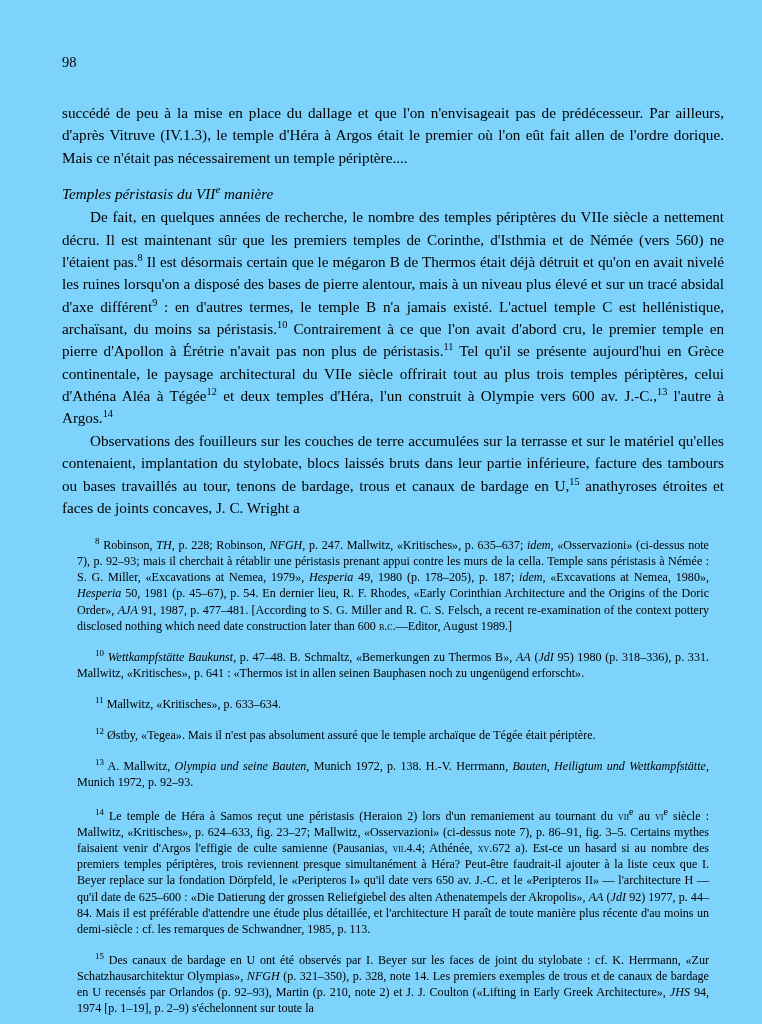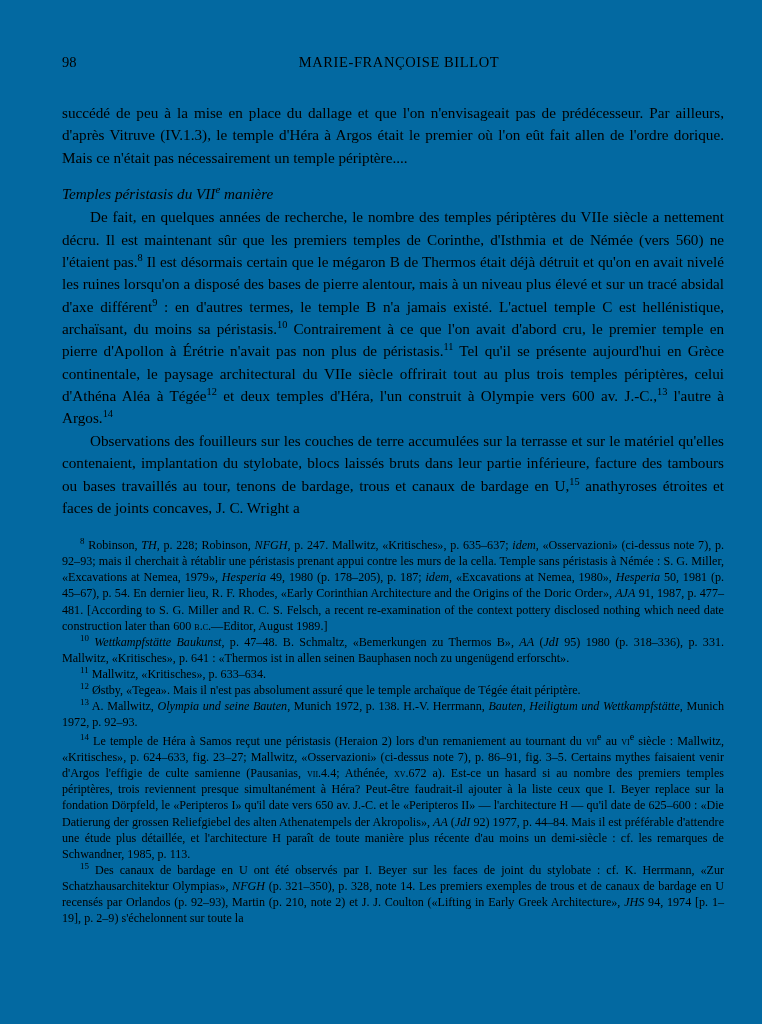--- a/index.html
+++ b/index.html
@@ -13,21 +13,21 @@
     font-family: "Liberation Serif", "DejaVu Serif", serif;
     color: #000000;
     -webkit-font-smoothing: antialiased;
   }
   .page {
     position: relative;
     width: 762px;
     height: 1024px;
     box-sizing: border-box;
     padding: 54px 38px 20px 62px;
-    background: #0369a1;
+    background: #7dd3fc;
     overflow: hidden;
   }
   .running-head {
     display: flex;
     align-items: baseline;
     font-size: 14.5px;
     margin-bottom: 30px;
     height: 18px;
   }
   .folio {
@@ -71,37 +71,36 @@
     vertical-align: super;
     line-height: 0;
   }
   .notes {
     margin-top: 18px;
     font-size: 12.1px;
     line-height: 1.33;
     text-align: justify;
   }
   .notes .note {
-    margin: 0;
+    margin: 15px;
     text-indent: 18px;
   }
   .notes sup.fn {
     font-size: 0.74em;
   }
   .it { font-style: italic; }
   .sc { font-variant: small-caps; }
 </style>
 </head>
 <body>
 
 <div class="page">
 
   <div class="running-head">
     <div class="folio">98</div>
-    <div class="head-title">MARIE-FRANÇOISE BILLOT</div>
   </div>
 
   <div class="body-text">
 
     <p>succédé de peu à la mise en place du dallage et que l'on n'envisageait pas de prédécesseur. Par ailleurs, d'après Vitruve (IV.1.3), le temple d'Héra à Argos était le premier où l'on eût fait allen de l'ordre dorique. Mais ce n'était pas nécessairement un temple périptère....</p>
 
     <div class="sec-head"><span>Temples péristasis du VII</span><sup>e</sup><span> manière</span></div>
 
     <p class="indent"><span>De fait, en quelques années de recherche, le nombre des temples périptères du VII</span><span>e siècle a nettement décru. Il est maintenant sûr que les premiers temples de Corinthe, d'Isthmia et de Némée (vers 560) ne l'étaient pas.</span><sup class="fn">8</sup><span> Il est désormais certain que le mégaron B de Thermos était déjà détruit et qu'on en avait nivelé les ruines lorsqu'on a disposé des bases de pierre alentour, mais à un niveau plus élevé et sur un tracé absidal d'axe différent</span><sup class="fn">9</sup><span> : en d'autres termes, le temple B n'a jamais existé. L'actuel temple C est hellénistique, archaïsant, du moins sa péristasis.</span><sup class="fn">10</sup><span> Contrairement à ce que l'on avait d'abord cru, le premier temple en pierre d'Apollon à Érétrie n'avait pas non plus de péristasis.</span><sup class="fn">11</sup><span> Tel qu'il se présente aujourd'hui en Grèce continentale, le paysage architectural du VII</span><span>e siècle offrirait tout au plus trois temples périptères, celui d'Athéna Aléa à Tégée</span><sup class="fn">12</sup><span> et deux temples d'Héra, l'un construit à Olympie vers 600 av. J.-C.,</span><sup class="fn">13</sup><span> l'autre à Argos.</span><sup class="fn">14</sup></p>
 

